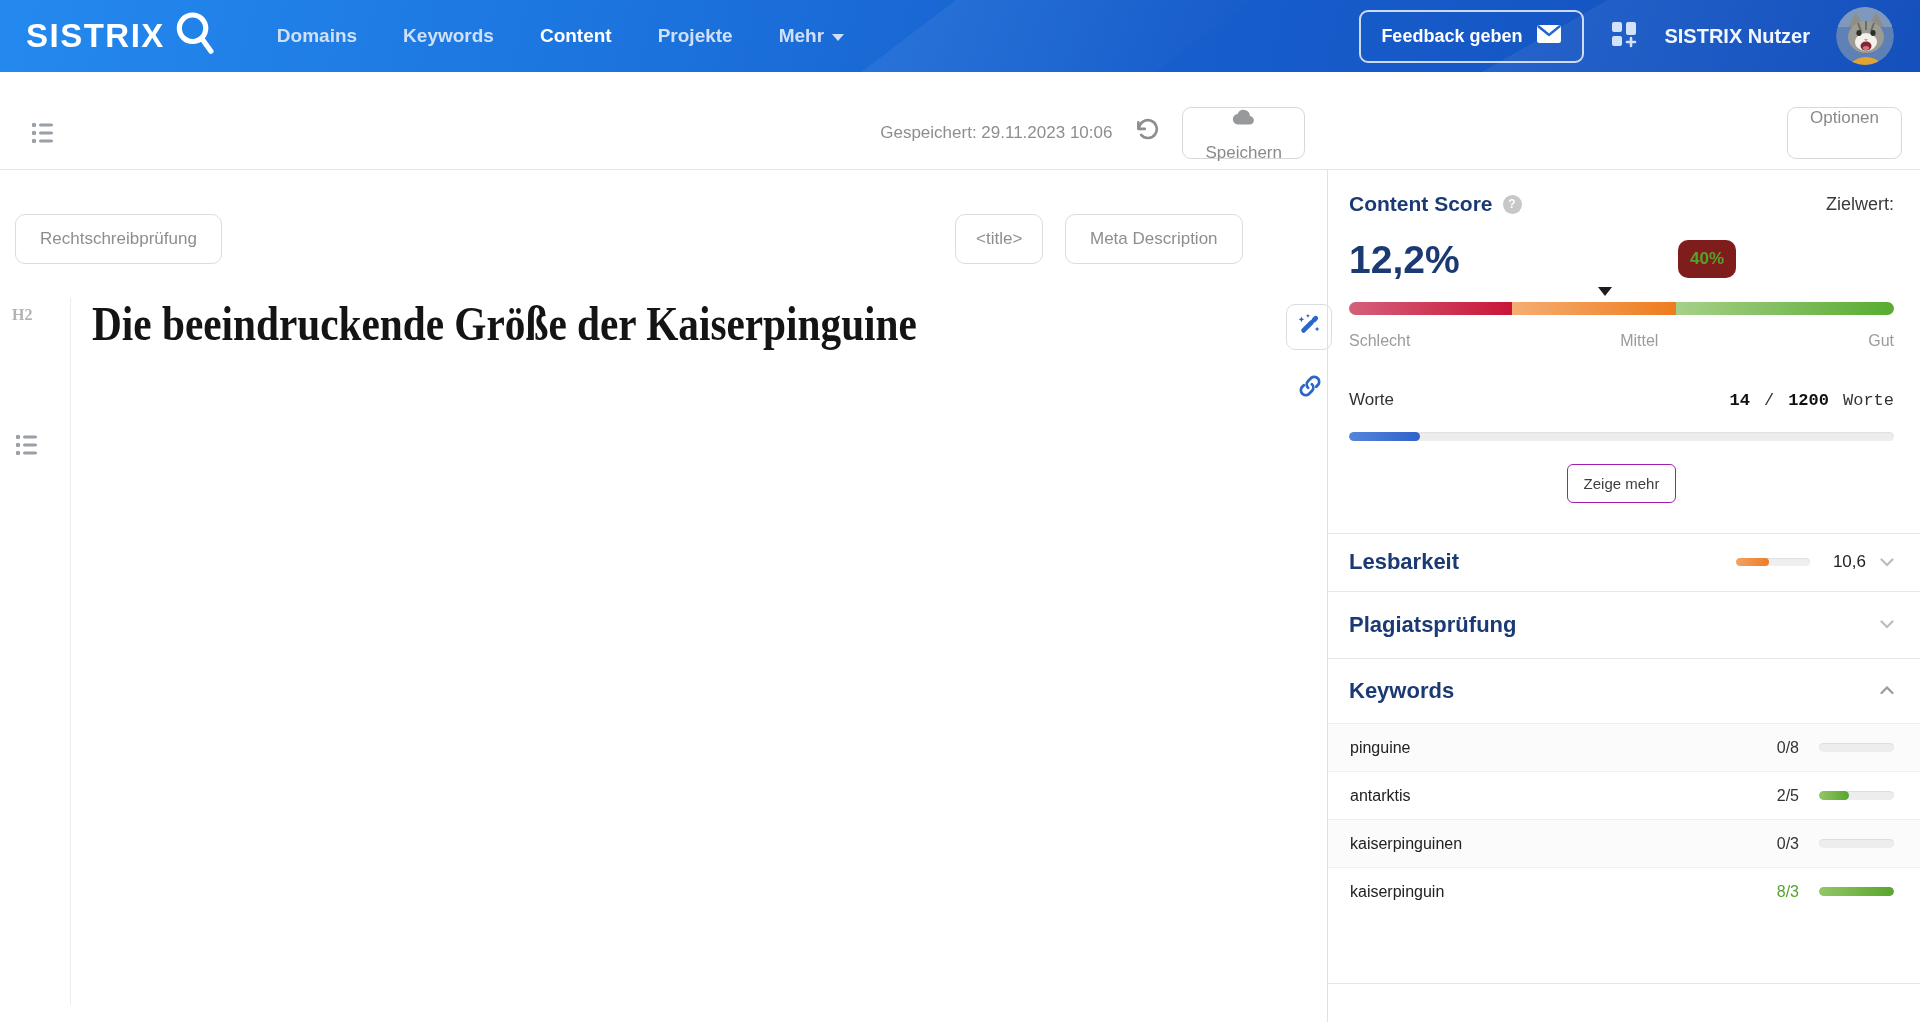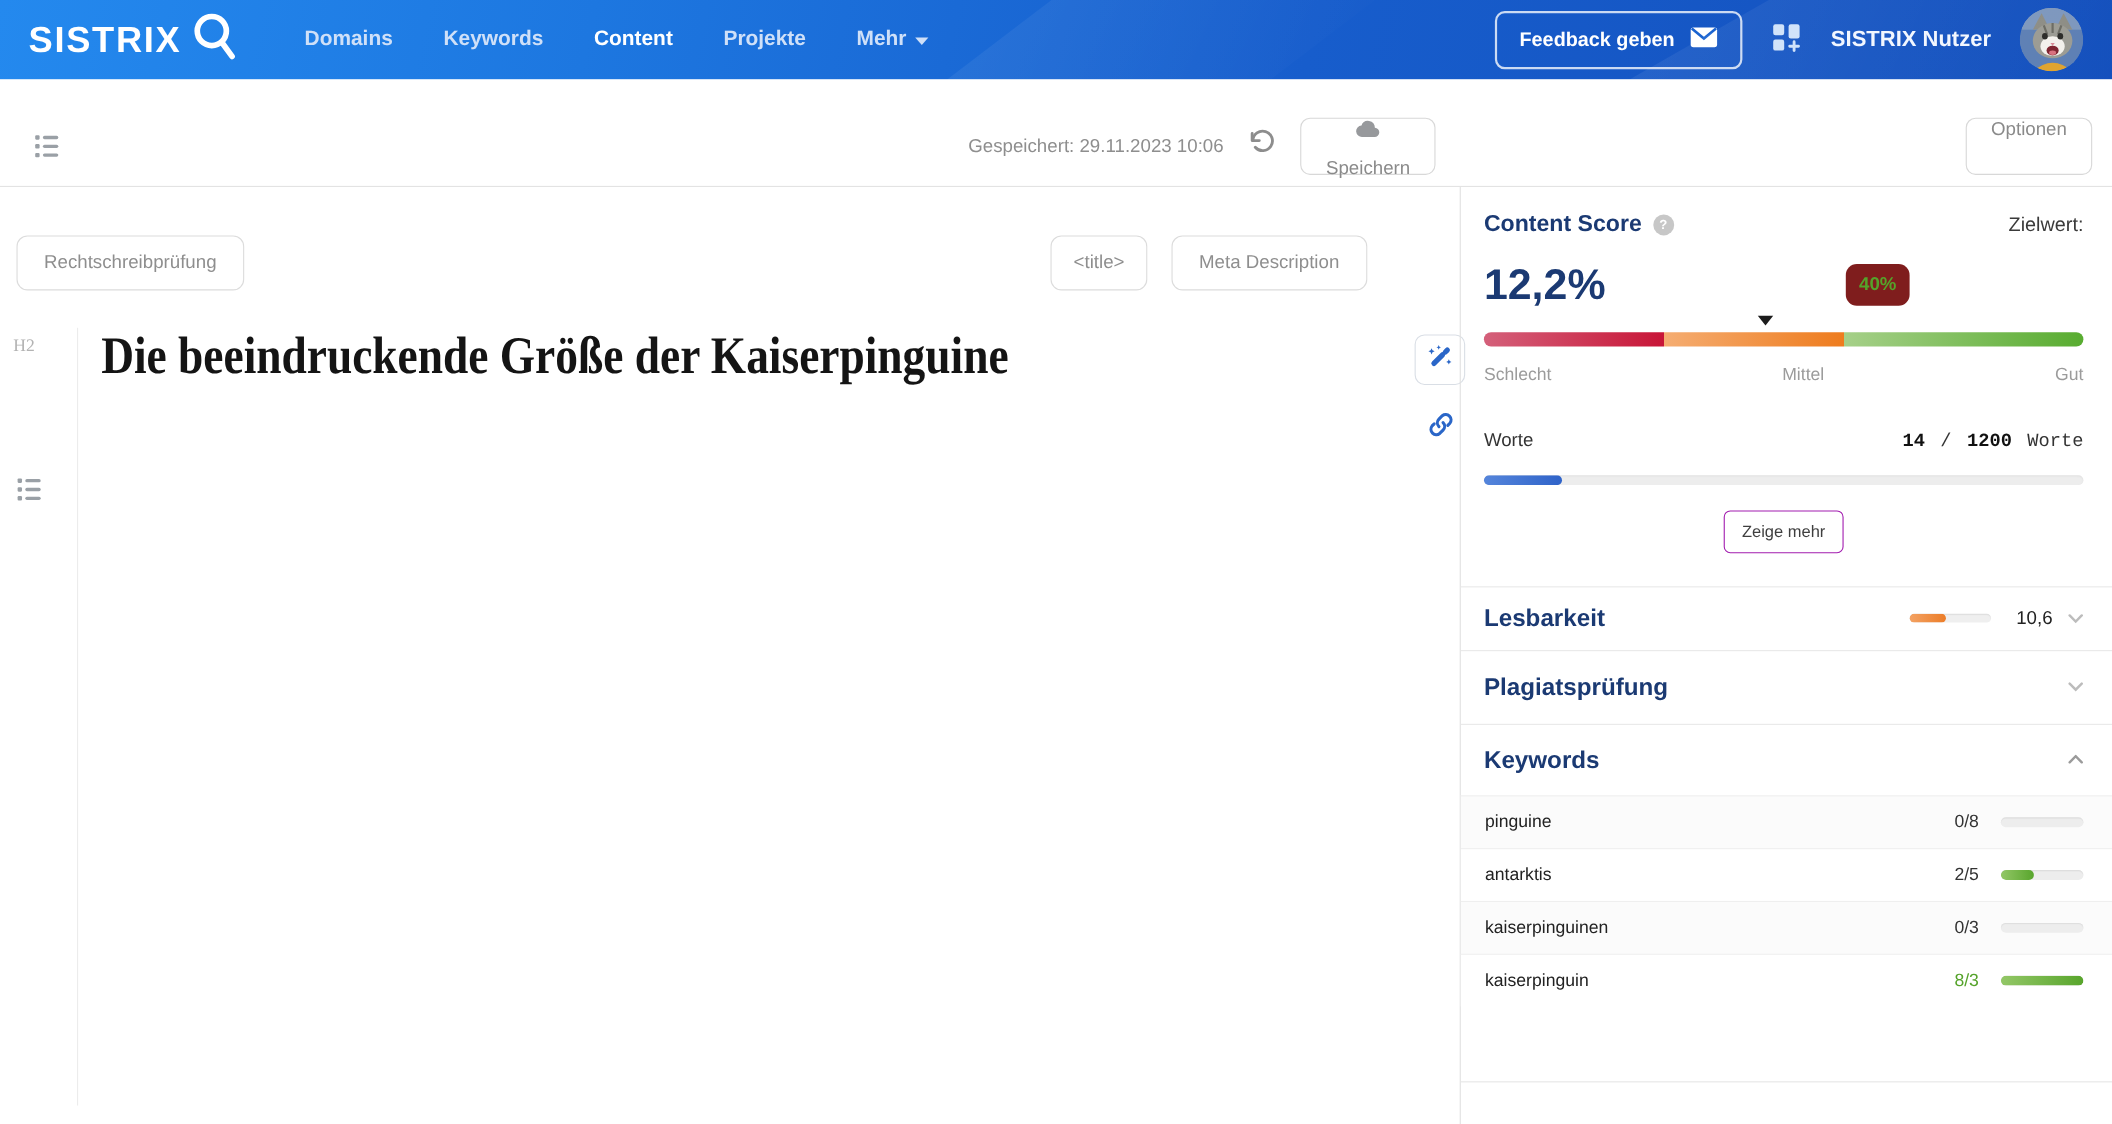--- a/index.html
+++ b/index.html
@@ -57,21 +57,21 @@
   
   .chip-btn {
     position:absolute; height:50px; line-height:48px; background:#fff;
     border:1px solid #dcdcdc; border-radius:10px; padding:0 24px;
     font-size:17px; color:#8e8e8e; cursor:pointer;
   }
   .spell-btn { left:15px; top:214px; }
   .title-btn { left:955px; top:214px; padding:0 20px; }
   .meta-btn  { left:1065px; top:214px; }
   .h2-label { position:absolute; left:12px; top:306px; font-family:"Liberation Serif", serif;
-    font-weight:normal; font-size:16px; color:#b3b3b3; }
+    font-weight:bold; font-size:16px; color:#b3b3b3; }
   .gutter-line { position:absolute; left:70px; top:298px; width:1px; height:707px; background:#ececec; }
   .editor-heading {
     position:absolute; left:92px; top:296px; font-family:"Liberation Serif", serif;
     font-weight:bold; font-size:48px; color:#141414; white-space:nowrap;
     transform:scaleX(.86); transform-origin:left center; cursor:text;
   }
   .wand-box { position:absolute; left:1286px; top:304px; width:46px; height:46px;
     border:1px solid #d9dee5; border-radius:9px; background:#fff; display:flex;
     align-items:center; justify-content:center; cursor:pointer; }
   .link-box { position:absolute; left:1296px; top:372px; cursor:pointer; }

